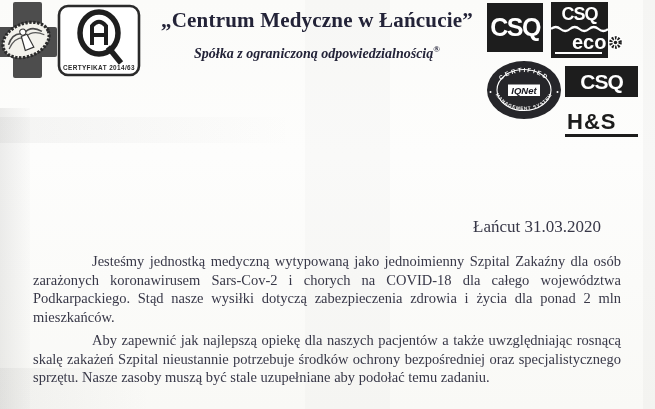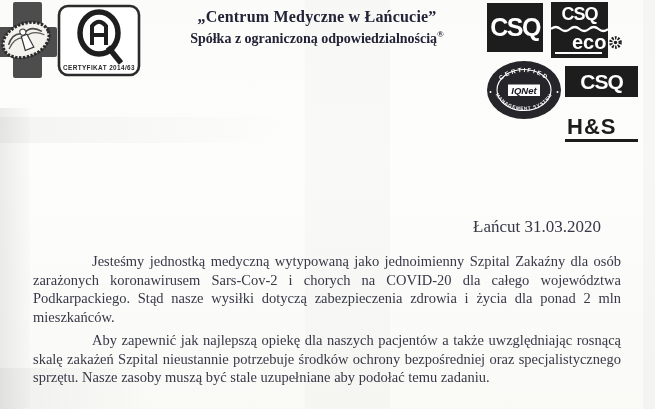--- a/index.html
+++ b/index.html
@@ -13,42 +13,42 @@
   .a2{left:0;top:117px;width:420px;height:26px;background:linear-gradient(90deg,rgba(125,125,125,.07),rgba(125,125,125,0) 70%);}
   .a3{left:305px;top:0;width:85px;height:409px;background:rgba(128,128,128,.035);}
   .a4{left:643px;top:0;width:12px;height:409px;background:rgba(128,128,128,.05);}
   .a5{left:0;top:368px;width:150px;height:41px;background:linear-gradient(90deg,rgba(125,125,125,.08),rgba(125,125,125,0));}
 
   
   .cross-logo{position:absolute;left:0;top:2px;width:58px;height:78px;}
   .q-logo{position:absolute;left:57px;top:4px;width:85px;height:75px;}
 
   .title-block{position:absolute;left:143px;top:8px;width:348px;text-align:center;color:#232338;}
-  .org-title{margin:0;font-size:16px;font-weight:bold;font-family:"Liberation Serif",serif;letter-spacing:.2px;white-space:nowrap;}
-  .org-subtitle{margin-top:3px;font-size:14px;font-weight:bold;white-space:nowrap;}
+  .org-title{margin:0;font-size:21px;font-weight:bold;font-family:"Liberation Serif",serif;letter-spacing:.2px;white-space:nowrap;}
+  .org-subtitle{margin-top:11px;font-size:14px;font-weight:bold;white-space:nowrap;font-style:italic;}
   .org-subtitle sup{font-size:9px;}
 
   .csq-box{position:absolute;left:487px;top:3px;width:56px;height:49px;background:#1d1d1d;
     display:flex;align-items:center;justify-content:center;}
   .csq-box span{color:#fff;font:bold 25px "Liberation Sans",sans-serif;letter-spacing:-1.5px;}
 
   .csq-eco{position:absolute;left:551px;top:2px;width:57px;height:56px;background:#1d1d1d;}
   .csq-eco-top{color:#fff;font:bold 18px "Liberation Sans",sans-serif;text-align:center;letter-spacing:-1px;padding-top:2px;}
   .csq-eco-wave{position:absolute;left:0;top:23px;}
   .csq-eco-bottom{position:absolute;left:21px;top:29px;display:flex;align-items:center;color:#fff;
     font:bold 20px "Liberation Sans",sans-serif;letter-spacing:0;}
   .csq-eco-underline{position:absolute;left:4px;bottom:4px;width:47px;height:2px;background:#fff;}
 
   .iqnet{position:absolute;left:484px;top:59px;width:80px;height:63px;}
 
   .csq-hs{position:absolute;left:565px;top:66px;width:73px;}
   .csq-hs-top{height:31px;background:#1d1d1d;color:#fff;font:bold 21px "Liberation Sans",sans-serif;
     display:flex;align-items:center;justify-content:center;letter-spacing:-1px;}
-  .csq-hs-bottom{display:block;margin-top:14px;color:#1c1c1c;font:bold 22px "Liberation Sans",sans-serif;
-    letter-spacing:1px;border-bottom:3px solid #1c1c1c;padding:4px 1px 1px 2px;line-height:1.05;}
+  .csq-hs-bottom{display:block;margin-top:0;color:#1c1c1c;font:bold 22px "Liberation Sans",sans-serif;
+    letter-spacing:1px;border-bottom:3px solid #1c1c1c;padding:13px 1px 1px 2px;line-height:1.05;}
 
   
   .dateline{position:absolute;left:473px;top:217px;font-size:17px;color:#383848;white-space:nowrap;}
   .body-text{position:absolute;left:33px;top:252px;width:588px;color:#383848;
     font-size:14.5px;line-height:18.5px;text-align:justify;}
   .salutation{margin:0 0 15px 0;text-indent:59px;text-align:left;}
   .para{margin:0 0 5px 0;text-indent:59px;}
 </style>
 </head>
 <body>
@@ -138,17 +138,17 @@
     <div class="csq-hs">
       <div class="csq-hs-top">CSQ</div>
       <span class="csq-hs-bottom">H&amp;S</span>
     </div>
 
   </div>
 
   <div class="dateline">Łańcut 31.03.2020</div>
 
   <div class="body-text">
-    <p class="para">Jesteśmy jednostką medyczną wytypowaną jako jednoimienny Szpital Zakaźny dla osób zarażonych koronawirusem Sars-Cov-2 i chorych na COVID-20 dla całego województwa Podkarpackiego. Stąd nasze wysiłki dotyczą zabezpieczenia zdrowia i życia dla ponad 2 mln mieszkańców.</p>
+    <p class="para">Jesteśmy jednostką medyczną wytypowaną jako jednoimienny Szpital Zakaźny dla osób zarażonych koronawirusem Sars-Cov-2 i chorych na COVID-18 dla całego województwa Podkarpackiego. Stąd nasze wysiłki dotyczą zabezpieczenia zdrowia i życia dla ponad 2 mln mieszkańców.</p>
     <p class="para">Aby zapewnić jak najlepszą opiekę dla naszych pacjentów a także uwzględniając rosnącą skalę zakażeń Szpital nieustannie potrzebuje środków ochrony bezpośredniej oraz specjalistycznego sprzętu. Nasze zasoby muszą być stale uzupełniane aby podołać temu zadaniu.</p>
   </div>
 
 </div>
 
 </body></html>

